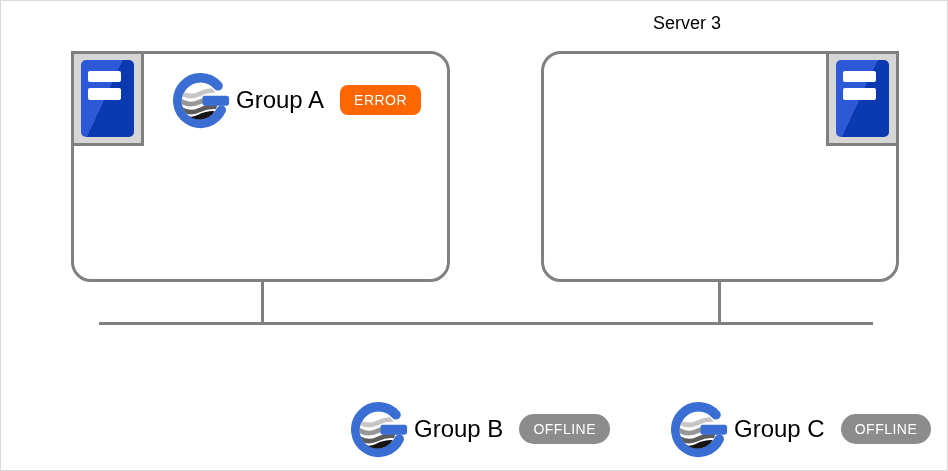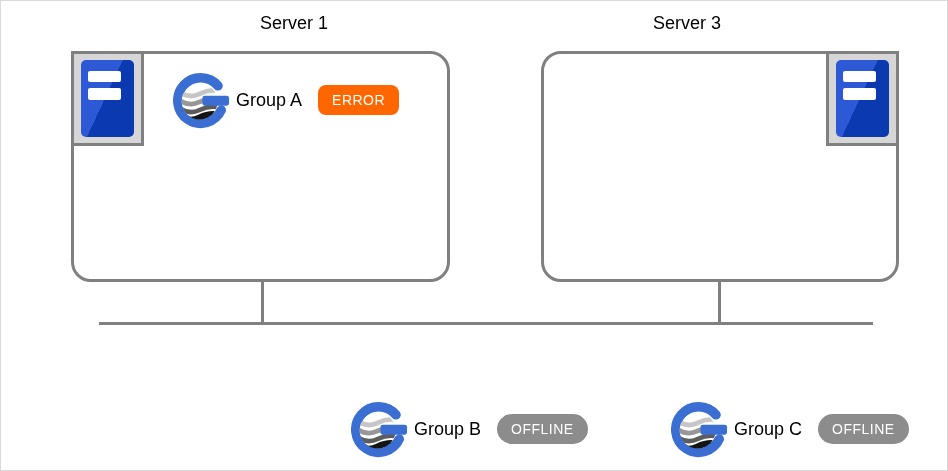--- a/index.html
+++ b/index.html
@@ -83,21 +83,21 @@
     height: 58px;
     z-index: 4;
   }
   #group-row-a { left: 172px; top: 70px;  }
   #group-row-b { left: 350px; top: 399px; text-align: right; }
   #group-row-c { left: 670px; top: 399px; }
 
   .glogo { width: 57px; height: 57px; flex: 0 0 auto; }
 
   .group-label {
-    font-size: 18px;
+    font-size: 24px;
     color: #000000;
     margin-left: 6px;
     white-space: nowrap;
   }
   .badge {
     margin-left: 16px;
     color: #ffffff;
     font-size: 14px;
     line-height: 1;
     padding: 8px 14px;
@@ -126,21 +126,20 @@
         <path d="M8,39 Q18,45 28,40 T48,37" stroke="#5c5c5c" stroke-width="5" fill="none"></path>
         <path d="M8,47.5 Q18,53 28,48 T48,45" stroke="#141414" stroke-width="6.5" fill="none"></path>
       </g>
       <rect x="31" y="25" width="28" height="10.5" rx="2.5" fill="#3a6ed2"></rect>
     </symbol>
   </defs>
 </svg>
 
 <div id="canvas">
 
-  <div class="server-title" id="server-title-1">Server 1</div>
   <div class="server-title" id="server-title-2">Server 3</div>
 
   <div class="server-panel" id="server-panel-1"></div>
   <div class="server-panel" id="server-panel-2"></div>
 
   <div class="server-icon" id="server-icon-1">
     <div class="tower">
       <div class="bar bar1"></div>
       <div class="bar bar2"></div>
     </div>

